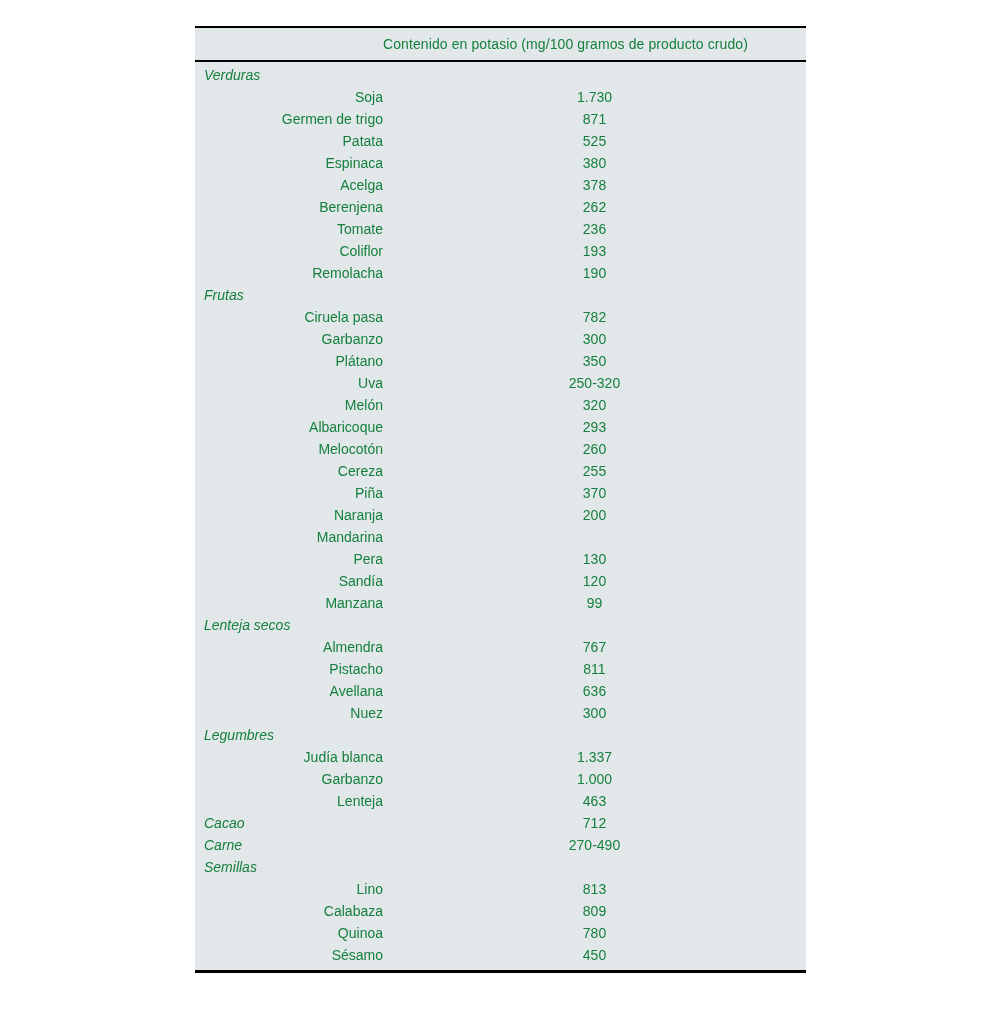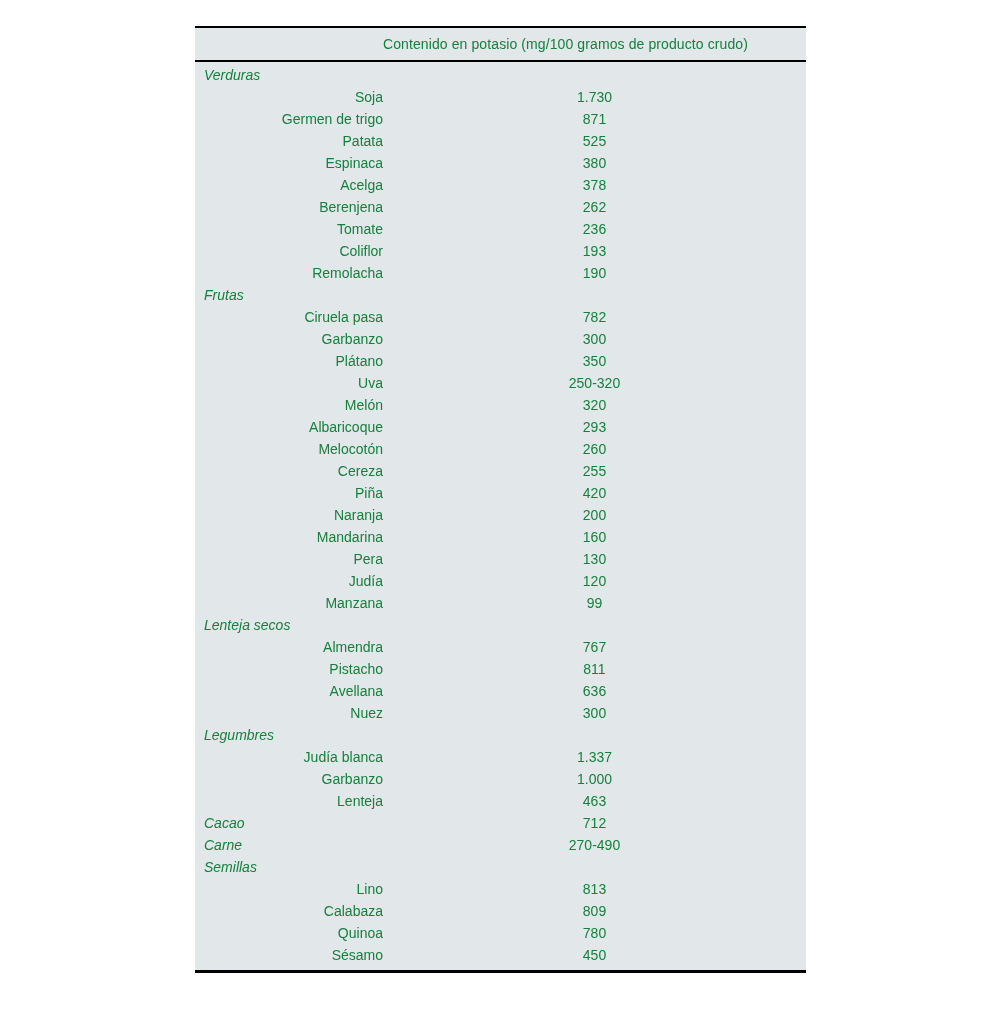--- a/index.html
+++ b/index.html
@@ -150,36 +150,35 @@
         <div class="row item">
           <span class="label">Melocotón</span>
           <span class="value">260</span>
         </div>
         <div class="row item">
           <span class="label">Cereza</span>
           <span class="value">255</span>
         </div>
         <div class="row item">
           <span class="label">Piña</span>
-          <span class="value">420</span>
+          <span class="value">370</span>
         </div>
         <div class="row item">
           <span class="label">Naranja</span>
           <span class="value">200</span>
         </div>
         <div class="row item">
           <span class="label">Mandarina</span>
-          <span class="value">160</span>
         </div>
         <div class="row item">
           <span class="label">Pera</span>
           <span class="value">130</span>
         </div>
         <div class="row item">
-          <span class="label">Judía</span>
+          <span class="label">Sandía</span>
           <span class="value">120</span>
         </div>
         <div class="row item">
           <span class="label">Manzana</span>
           <span class="value">99</span>
         </div>
         <div class="row category">
           <span class="label">Lenteja secos</span>
           <span class="value"></span>
         </div>

